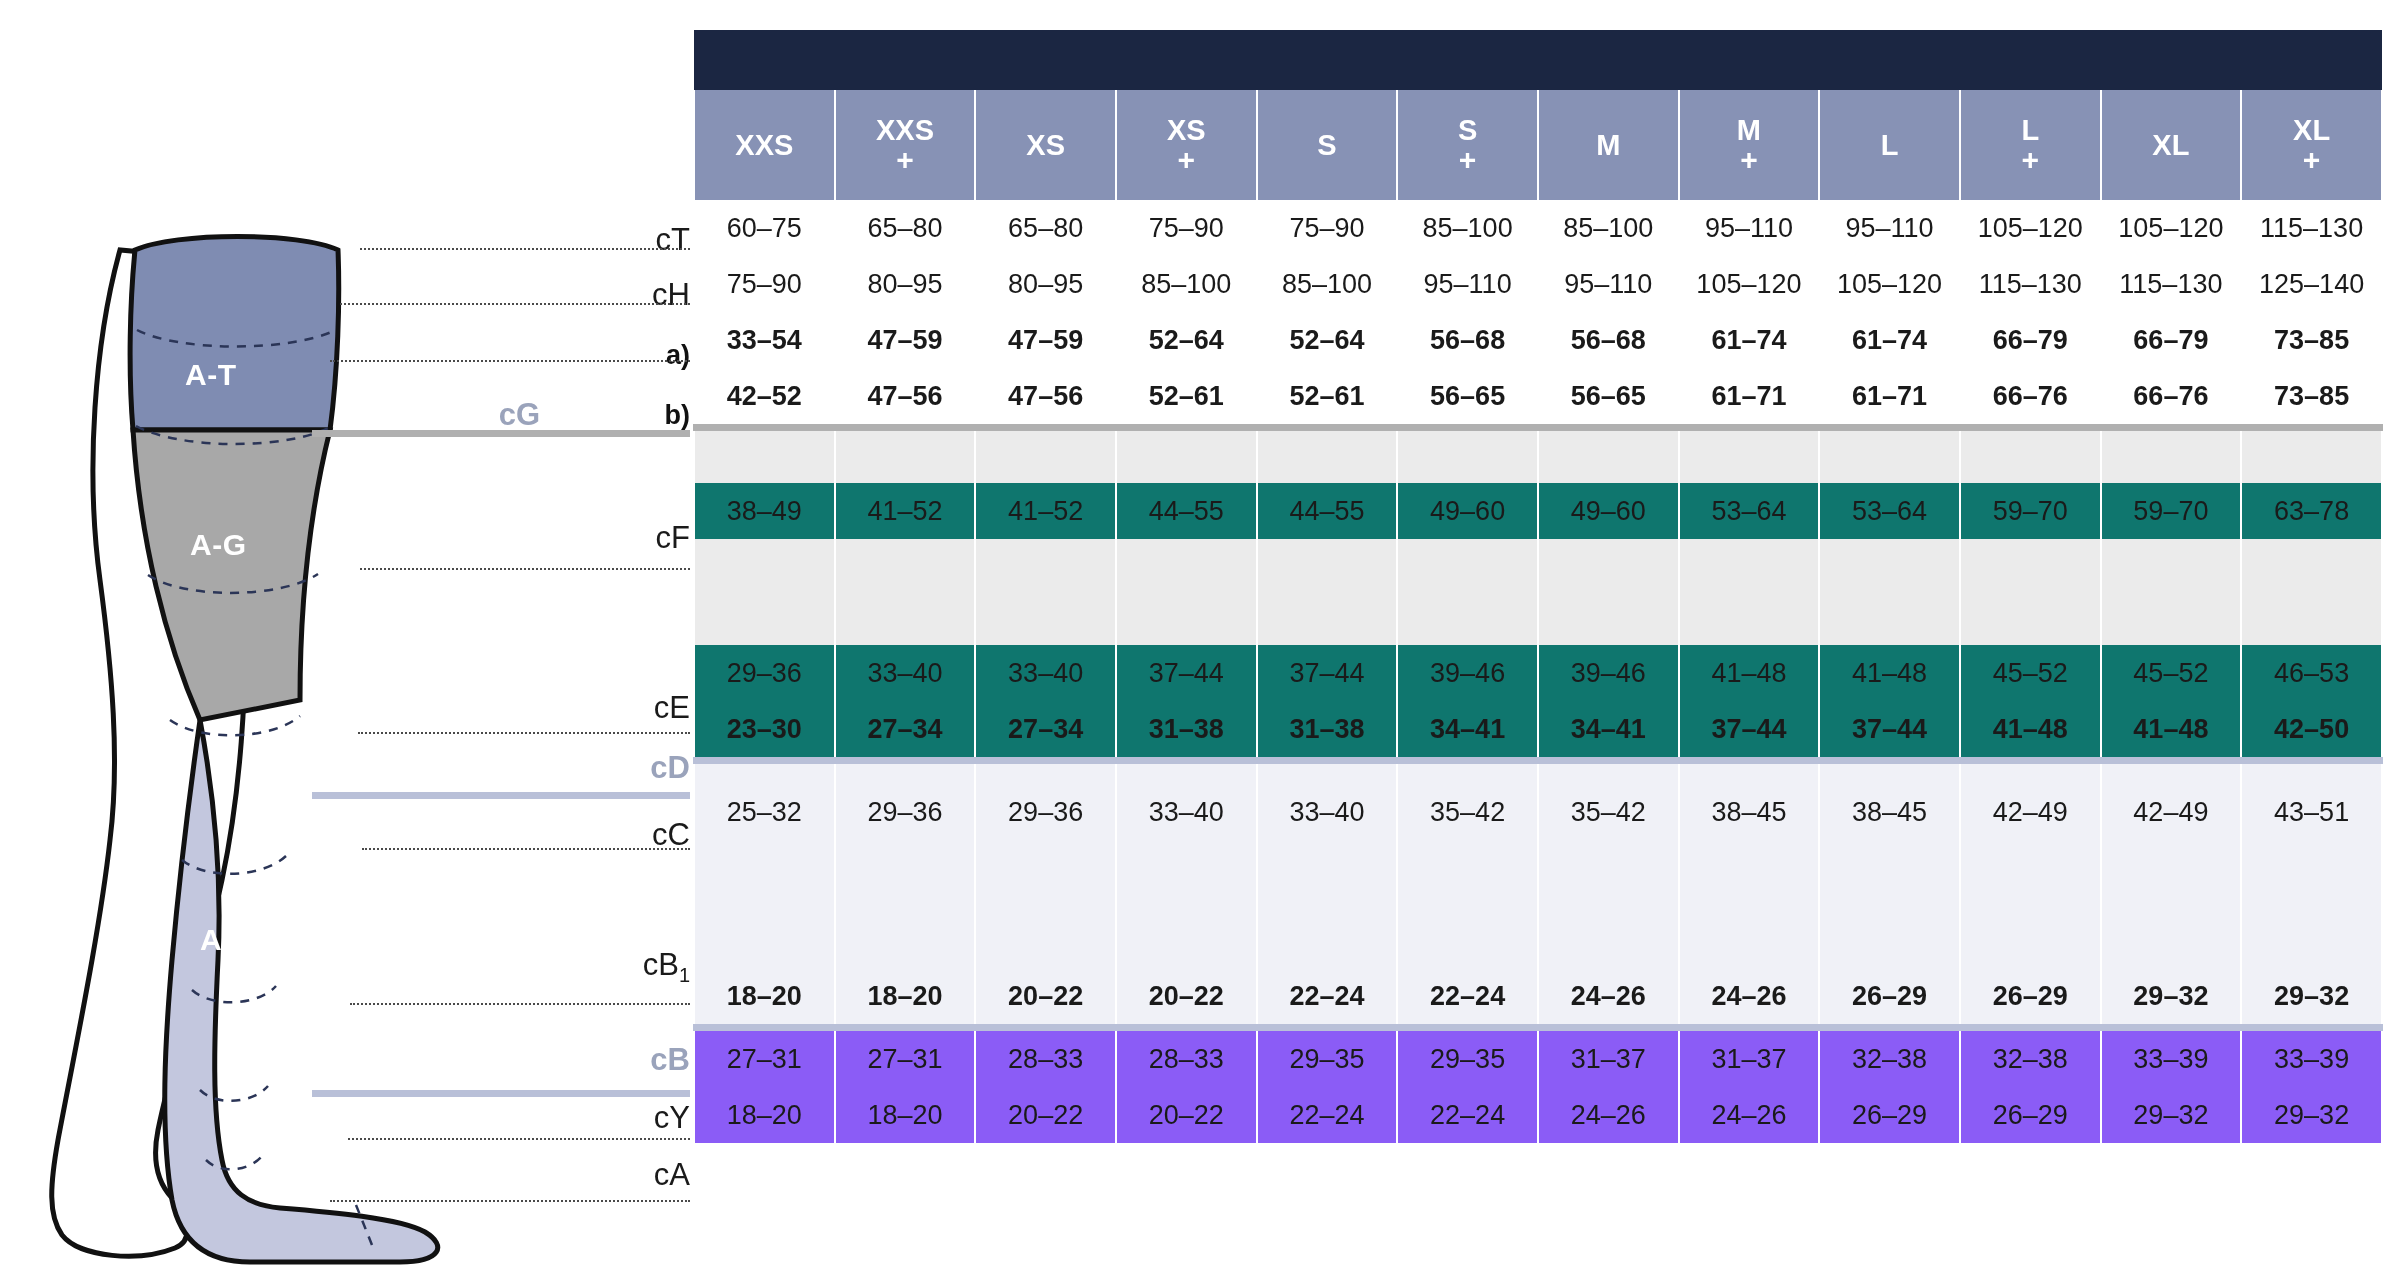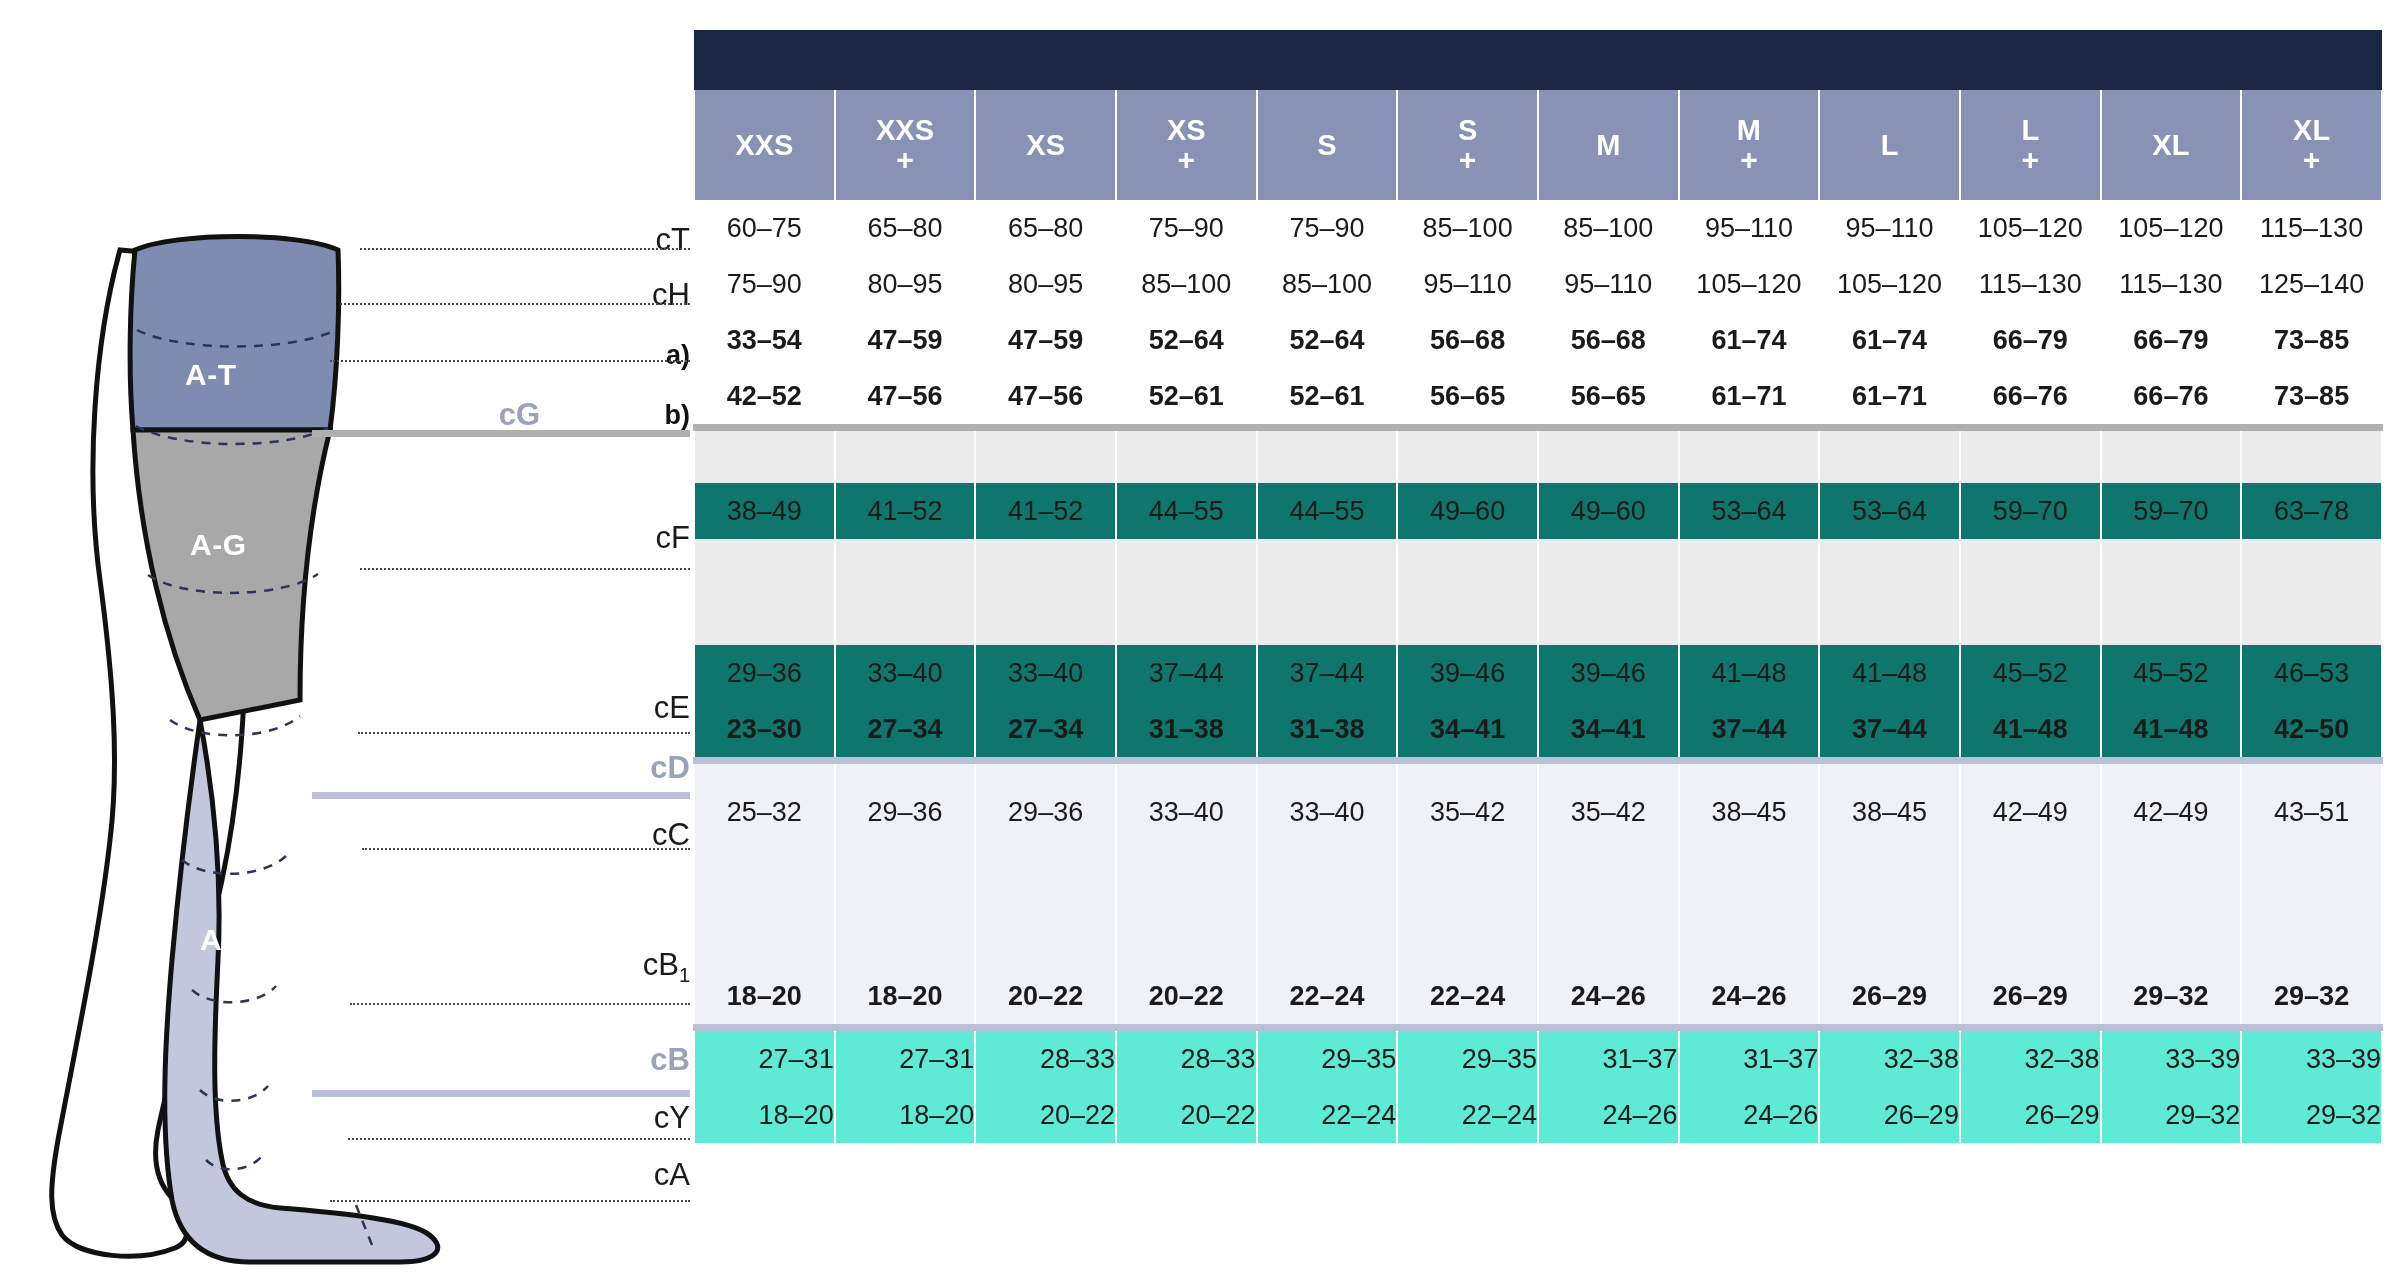--- a/index.html
+++ b/index.html
@@ -127,21 +127,21 @@
     color: #1a1a1a;
     height: 56px;
     padding: 0;
     border-left: 2px solid #ffffff;
     border-right: 2px solid #ffffff;
     white-space: nowrap;
   }
   tr.r-white td.cell { background: #ffffff; }
   tr.r-grey td.cell  { background: #0f766e; }
   tr.r-lav td.cell   { background: #f0f1f7; }
-  tr.r-lav2 td.cell  { background: #5eead4; text-align: right; }
+  tr.r-lav2 td.cell  { background: #8b5cf6; }
   td.cell.bold { font-weight: bold; }
 
   
   tr.sep-grey td.cell { border-bottom: 7px solid #b0b0b0; }
   tr.sep-lav td.cell  { border-bottom: 7px solid #b9c0d8; }
   tr.sep-lav2 td.cell { border-bottom: 7px solid #b9c0d8; }
 
   
   tr.spacer td { padding: 0; border-left: 2px solid #fff; border-right: 2px solid #fff; }
   tr.spacer.s-grey td { background: #ebebeb; }

